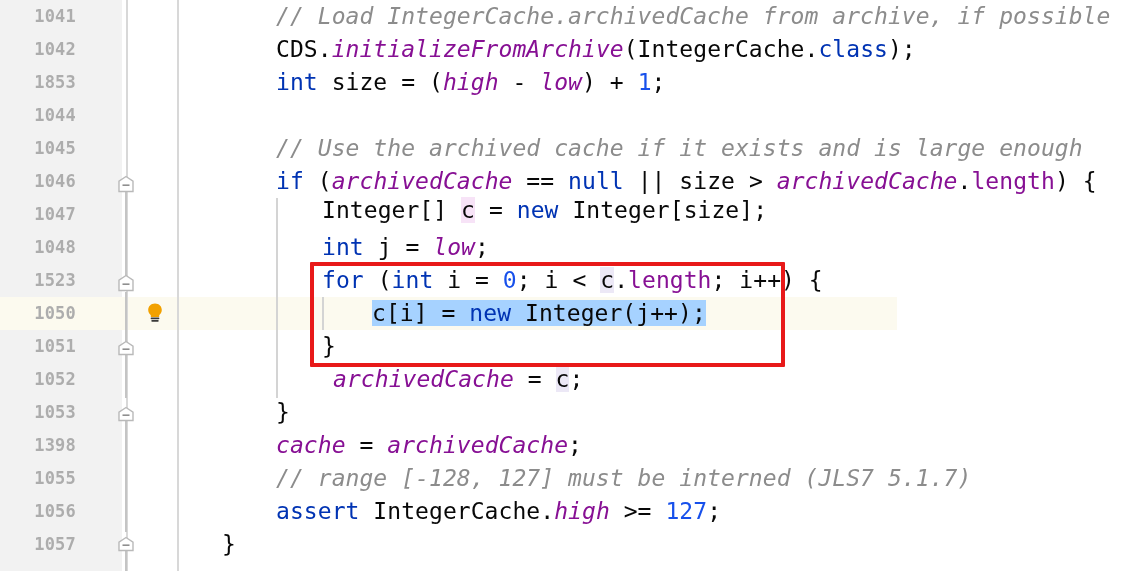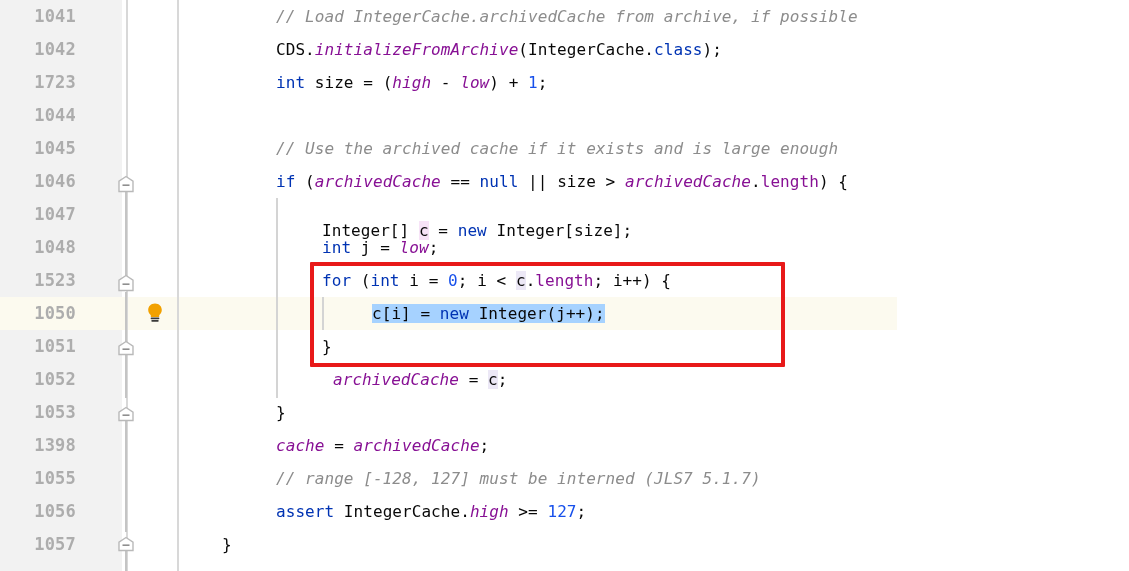--- a/index.html
+++ b/index.html
@@ -109,21 +109,21 @@
     position: absolute;
     left: 0; top: 0;
     width: 1129px;
     height: 571px;
   }
   .codeline {
     position: absolute;
     left: 276px;
     height: 33px;
     line-height: 33px;
-    font-size: 16px;
+    font-size: 23px;
     font-family: "DejaVu Sans Mono", "Liberation Mono", monospace;
     white-space: pre;
     color: #000000;
     letter-spacing: 0.06px;
   }
 
   
   .indent-guide {
     position: absolute;
     width: 2px;
@@ -162,21 +162,21 @@
   <div class="gutter-bg"></div>
 
   <div class="rows">
     <div class="row" style="top:0px">
         <div class="gutter-num-cell">1041</div>
       </div>
     <div class="row" style="top:33px">
         <div class="gutter-num-cell">1042</div>
       </div>
     <div class="row" style="top:66px">
-        <div class="gutter-num-cell">1723</div>
+        <div class="gutter-num-cell">1853</div>
       </div>
     <div class="row" style="top:99px">
         <div class="gutter-num-cell">1044</div>
       </div>
     <div class="row" style="top:132px">
         <div class="gutter-num-cell">1045</div>
       </div>
     <div class="row" style="top:165px">
         <div class="gutter-num-cell">1046</div>
       </div>
@@ -274,21 +274,21 @@
     <div class="codeline" style="top:33px; left:276px"><span class="tok-plain">CDS.</span><span class="tok-field">initializeFromArchive</span><span class="tok-plain">(IntegerCache.</span><span class="tok-keyword">class</span><span class="tok-plain">);</span></div>
 
     <div class="codeline" style="top:66px; left:276px"><span class="tok-keyword">int</span><span class="tok-plain"> size = (</span><span class="tok-field">high</span><span class="tok-plain"> - </span><span class="tok-field">low</span><span class="tok-plain">) + </span><span class="tok-number">1</span><span class="tok-plain">;</span></div>
 
     <div class="codeline" style="top:99px; left:276px"><span class="tok-plain"></span></div>
 
     <div class="codeline" style="top:132px; left:276px"><span class="tok-comment">// Use the archived cache if it exists and is large enough</span></div>
 
     <div class="codeline" style="top:165px; left:276px"><span class="tok-keyword">if</span><span class="tok-plain"> (</span><span class="tok-field">archivedCache</span><span class="tok-plain"> == </span><span class="tok-keyword">null</span><span class="tok-plain"> || size &gt; </span><span class="tok-field">archivedCache</span><span class="tok-plain">.</span><span class="tok-inst">length</span><span class="tok-plain">) {</span></div>
 
-    <div class="codeline" style="top:214px; left:322px"><span class="tok-plain">Integer[] </span><span class="tok-plain hl-ident">c</span><span class="tok-plain"> = </span><span class="tok-keyword">new</span><span class="tok-plain"> Integer[size];</span></div>
+    <div class="codeline" style="top:194px; left:322px"><span class="tok-plain">Integer[] </span><span class="tok-plain hl-ident">c</span><span class="tok-plain"> = </span><span class="tok-keyword">new</span><span class="tok-plain"> Integer[size];</span></div>
 
     <div class="codeline" style="top:231px; left:322px"><span class="tok-keyword">int</span><span class="tok-plain"> j = </span><span class="tok-field">low</span><span class="tok-plain">;</span></div>
 
     <div class="codeline" style="top:264px; left:322px"><span class="tok-keyword">for</span><span class="tok-plain"> (</span><span class="tok-keyword">int</span><span class="tok-plain"> i = </span><span class="tok-number">0</span><span class="tok-plain">; i &lt; </span><span class="tok-plain hl-ident2">c</span><span class="tok-plain">.</span><span class="tok-inst">length</span><span class="tok-plain">; i++) {</span></div>
 
     <div class="codeline" style="top:297px; left:372px"><span class="sel"><span class="tok-plain">c[i] = </span><span class="tok-keyword">new</span><span class="tok-plain"> Integer(j++);</span></span></div>
 
     <div class="codeline" style="top:330px; left:322px"><span class="tok-plain">}</span></div>
 
     <div class="codeline" style="top:363px; left:333px"><span class="tok-field">archivedCache</span><span class="tok-plain"> = </span><span class="tok-plain hl-ident2">c</span><span class="tok-plain">;</span></div>

